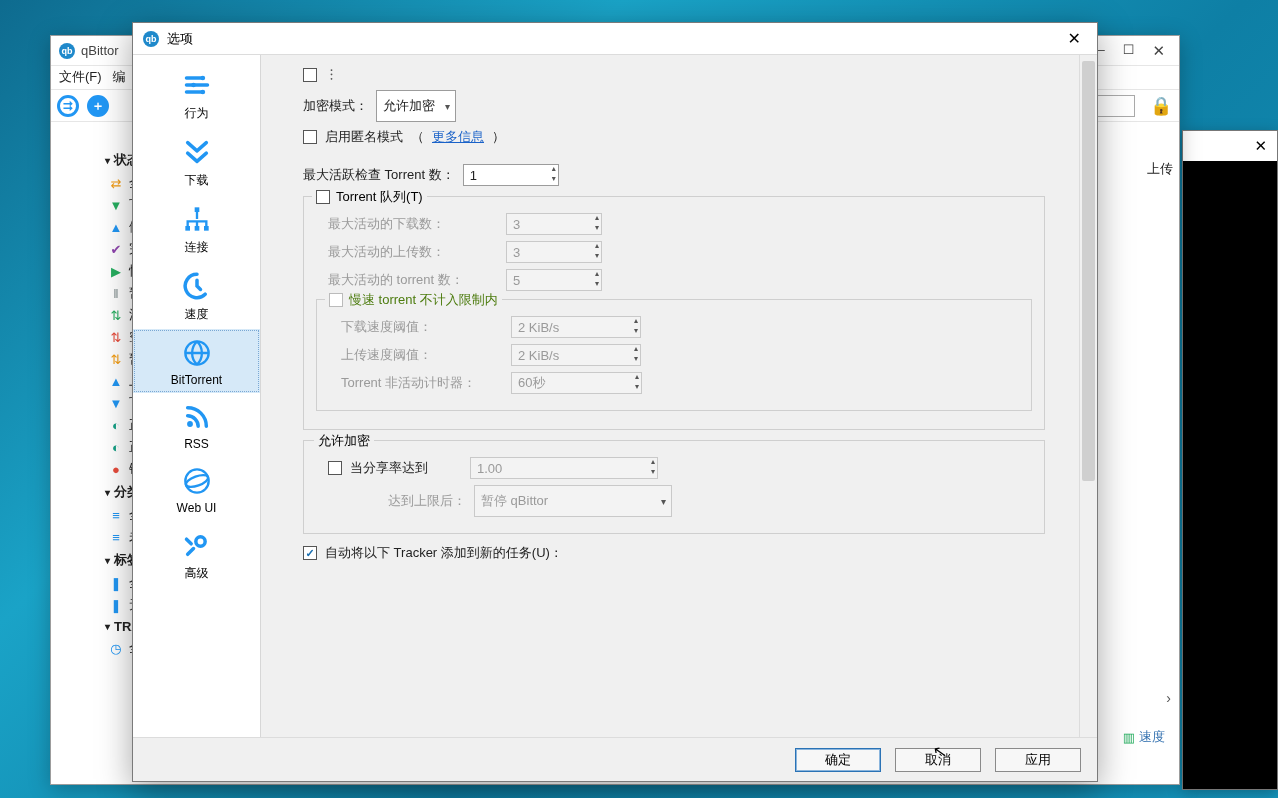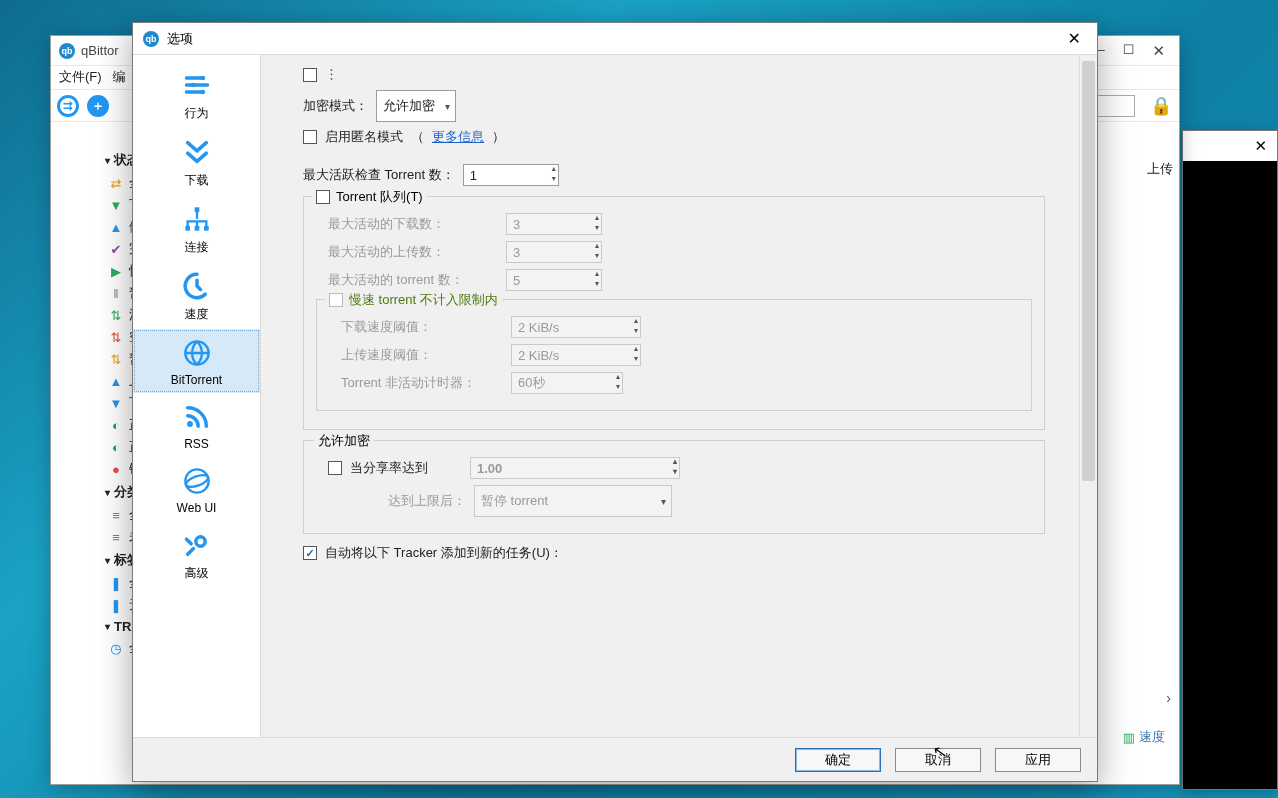--- a/index.html
+++ b/index.html
@@ -99,21 +99,21 @@
 .row { display: flex; align-items: center; gap: 8px; margin: 6px 24px; font-size: 13px; color: #222;}
 .row .lbl { white-space: nowrap; }
 .row.disabled, .row.disabled * { color: #9a9a9a;}
 select, input[type="text"], .spin, .combo, textarea {
   border: 1px solid #9c9c9c; background: #fff; font-family: inherit; font-size: 13px;
 }
 select:disabled, .spin.disabled, .combo.disabled, input:disabled { background: #f3f3f3; color: #9a9a9a; border-color:#c9c9c9;}
 .combo { height: 32px; padding: 0 20px 0 6px; position: relative; display: inline-flex; align-items: center; min-width: 80px;}
 .combo::after { content: "▾"; position: absolute; right: 5px; font-size: 10px; color: #555;}
 .spin { height: 22px; width: 96px; display: inline-flex; align-items: center; padding: 0 18px 0 6px; position: relative;}
-.spin.wide { width: 210px; font-weight: bold;}
+.spin.wide { width: 188px;}
 .spin::after { content: "▴\A▾"; white-space: pre; position: absolute; right: 2px; top: -1px; font-size: 8px; line-height: 10px; color: #555; text-align:center;}
 .chk { width: 14px; height: 14px; border: 1px solid #555; display: inline-flex; align-items: center; justify-content: center; font-size: 11px; background: #fff;}
 .chk.checked::before { content: "✓"; color: #1a6fb0; font-weight: bold;}
 .chk.disabled { border-color: #bbb;}
 .link { color: #1a62c8; text-decoration: underline; cursor: pointer;}
 
 .group {
   border: 1px solid #cfcfcf; margin: 10px 24px; padding: 10px 0 10px 0; position: relative;
 }
 .group .legend {
@@ -427,41 +427,41 @@
                 </span>
               </div>
             <div class="row disabled">
                 <span class="lbl" style="width:162px">上传速度阈值：</span>
                 <span class="spin disabled" style="width:130px">
                   <span>2 KiB/s</span>
                 </span>
               </div>
             <div class="row disabled">
                 <span class="lbl" style="width:162px">Torrent 非活动计时器：</span>
-                <span class="spin disabled" style="width:112px">
+                <span class="spin disabled" style="width:131px">
                   <span>60秒</span>
                 </span>
               </div>
           </div>
         </div>
 
         <div class="group">
           <span class="legend">允许加密</span>
           <div class="row">
             <span class="chk"></span>
             <span class="lbl" style="width:112px">当分享率达到</span>
             <span class="spin disabled wide">
                 <span>1.00</span>
               </span>
           </div>
           <div class="row disabled">
             <span style="width:18px"></span>
             <span class="lbl" style="width:112px;text-align:right">达到上限后：</span>
             <span class="combo disabled" style="width:198px">
-                <span>暂停 torrent</span>
+                <span>暂停 qBittor</span>
               </span>
           </div>
         </div>
 
         <div class="row" style="margin-top:4px">
           <span class="chk checked"></span>
           <span class="lbl">自动将以下 Tracker 添加到新的任务(U)：</span>
         </div>
 
       </div>

